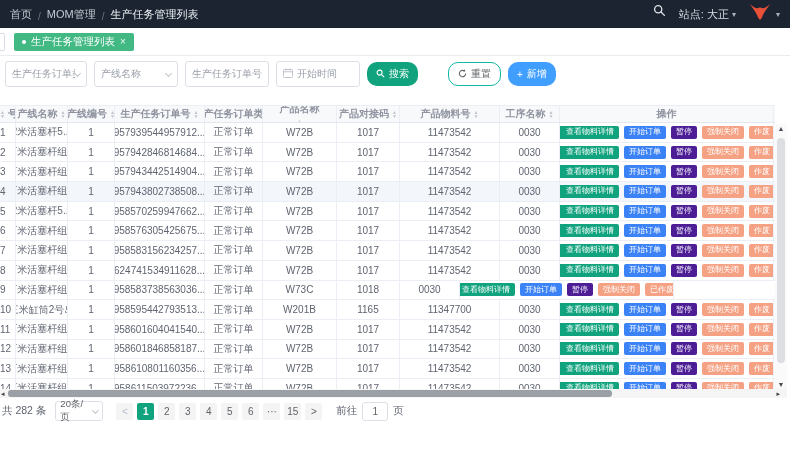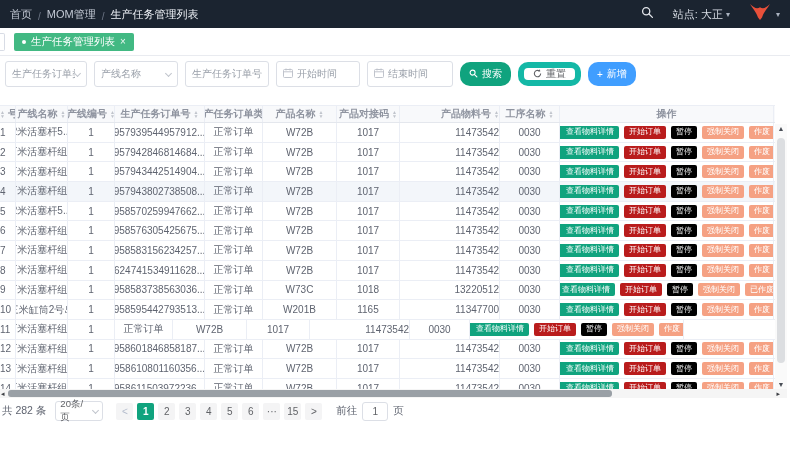--- a/index.html
+++ b/index.html
@@ -5,21 +5,21 @@
   * { margin:0; padding:0; box-sizing:border-box; }
   body { background:#fff; font-family:"Liberation Sans", sans-serif; }
   .app { position:relative; width:797px; height:449px; background:#fff; overflow:hidden; }
 
   
   .topbar { position:absolute; top:0; left:0; width:790px; height:28px; background:#1b2430;
             display:flex; align-items:center; justify-content:space-between; padding:0 10px; }
   .crumbs { display:flex; align-items:flex-end; gap:6px; font-size:11px; color:#c3c9d4; }
   .crumbs .sep { color:#6d7685; font-size:10px; }
   .crumbs .current { color:#eef1f6; }
-  .top-right { display:flex; align-items:center; gap:19px; }
+  .top-right { display:flex; gap:13px; }
   .site { color:#d8dde5; font-size:11px; display:flex; align-items:center; gap:3px; }
   .caret { font-size:8px; color:#aab2bf; }
   .logo-wrap { display:flex; align-items:center; gap:5px; }
 
   
   .tabbar { position:absolute; top:28px; left:0; width:790px; height:28px; background:#fff;
             border-bottom:1px solid #e9ebf0; display:flex; align-items:center; }
   .tab-sliver { width:5px; height:18px; border:1px solid #d8dce5; border-left:none;
                 border-radius:0 2px 2px 0; background:#fff; }
   .tab { margin-left:9px; height:18px; background:#42b983; color:#fff; font-size:10.5px;
@@ -31,46 +31,46 @@
   .filters { position:absolute; top:61px; left:5px; display:flex; align-items:center; gap:7px; }
   .ctrl { height:26px; background:#fff; border:1px solid #dcdfe6; border-radius:3px;
           display:flex; align-items:center; padding:0 6px; font-size:10px; color:#9aa0aa; position:relative; }
   .ctrl .ph { white-space:nowrap; overflow:hidden; }
   .chev { width:5px; height:5px; border-right:1px solid #c0c4cc; border-bottom:1px solid #c0c4cc;
           transform:rotate(45deg); margin-left:auto; margin-top:-2px; flex:none; }
   .w1{width:82px;} .w2{width:84px;} .w3{width:84px;} .w4{width:84px;} .w5{width:84px;} .w6{width:86px;}
   .btn { height:24px; border:none; border-radius:10px; font-size:10px; display:flex; align-items:center;
          gap:4px; padding:0 9px; cursor:pointer; font-family:inherit; }
   .btn.search { background:#10a37e; color:#fff; }
-  .btn.reset  { background:#fff; border:6px solid #14b8a6; color:#606266; }
+  .btn.reset  { background:#fff; border:1px solid #14b8a6; color:#606266;margin-left:23px; }
   .btn.add    { background:#409eff; color:#fff; }
   .cal { flex:none; margin-right:4px; }
 
   
   .tablewrap { position:absolute; top:105px; left:0; width:787px; height:293px; }
   .thead { display:flex; width:775px; height:18px; background:#f8f9fb;
            border-top:1px solid #ebeef5; border-bottom:1px solid #e4e7ed; }
   .th { display:flex; align-items:center; justify-content:center; gap:3px; font-size:10px;
         font-weight:700; color:#8f94a0; border-right:1px solid #ebeef5; overflow:hidden; white-space:nowrap; }
   .sort { display:flex; flex-direction:column; line-height:4px; }
   .sort span { font-size:5px; color:#c0c4cc; }
   .tbody { width:775px; height:266px; overflow:hidden; }
   .trow { display:flex; width:775px; height:19.7px; background:#fff; border-bottom:1px solid #ebeef5; }
   .trow.hl { background:#f3f6fa; }
   .td { display:flex; align-items:center; justify-content:center; font-size:10px; color:#5f6470;
         border-right:1px solid #ebeef5; overflow:hidden; white-space:nowrap; }
   .c0{width:16px; direction:rtl; justify-content:flex-end; padding-right:7px;}
-  .c1{width:52px;} .c2{width:47px;justify-content:center;} .c3{width:90px;} .c4{width:58px;} .c5{width:74px;}
-  .c6{width:63px;} .c7{width:100px;justify-content:flex-end;} .c8{width:60px;} .c9{width:214px;}
+  .c1{width:52px;} .c2{width:47px;justify-content:center;} .c3{width:90px;} .c4{width:58px;} .c5{width:74px;flex-direction:column;}
+  .c6{width:63px;} .c7{width:100px;} .c8{width:60px;} .c9{width:214px;}
   .ops { gap:5px; }
   .abtn { height:13px; border:none; border-radius:2px; color:#fff; font-size:8px; line-height:12px;
           padding:0 5px; cursor:pointer; font-family:inherit; white-space:nowrap; }
   .abtn.view  { background:#10a37e;padding-left:8px; }
-  .abtn.start { background:#b91c1c; }
-  .abtn.pause { background:#000000; }
+  .abtn.start { background:#3b82f6; }
+  .abtn.pause { background:#4c1d95; }
   .abtn.force { background:#f5a183; }
   .abtn.void  { background:#f5a183; }
 
   
   .vscroll { position:absolute; left:775px; top:19px; width:12px; height:265px; background:#fafafa; }
   .vscroll .arr { position:absolute; left:0; width:12px; text-align:center; font-size:7px; color:#4a4f57; }
   .vscroll .up { top:1px; } .vscroll .down { bottom:1px; }
   .vscroll .thumb { position:absolute; left:2px; top:14px; width:8px; height:225px;
                     background:#dcdee1; border-radius:4px; }
   .hscroll { position:absolute; left:0; top:284px; width:787px; height:9px; background:#f5f5f5; }
@@ -154,31 +154,20 @@
       <span class="cal">
         <svg width="10" height="10" viewBox="0 0 10 10">
             <rect x="0.5" y="1.5" width="9" height="8" rx="1" fill="none" stroke="#c0c4cc"></rect>
             <line x1="3" y1="0.5" x2="3" y2="2.5" stroke="#c0c4cc"></line>
             <line x1="7" y1="0.5" x2="7" y2="2.5" stroke="#c0c4cc"></line>
             <line x1="0.5" y1="3.8" x2="9.5" y2="3.8" stroke="#c0c4cc"></line>
           </svg>
       </span>
       <span class="ph">开始时间</span>
     </div>
-    <div class="ctrl w6">
-      <span class="cal">
-        <svg width="10" height="10" viewBox="0 0 10 10">
-            <rect x="0.5" y="1.5" width="9" height="8" rx="1" fill="none" stroke="#c0c4cc"></rect>
-            <line x1="3" y1="0.5" x2="3" y2="2.5" stroke="#c0c4cc"></line>
-            <line x1="7" y1="0.5" x2="7" y2="2.5" stroke="#c0c4cc"></line>
-            <line x1="0.5" y1="3.8" x2="9.5" y2="3.8" stroke="#c0c4cc"></line>
-          </svg>
-      </span>
-      <span class="ph">结束时间</span>
-    </div>
     <button class="btn search">
       <span><svg width="9" height="9" viewBox="0 0 13 13">
             <circle cx="5.2" cy="5.2" r="3.6" fill="none" stroke="#fff" stroke-width="1.6"></circle>
             <line x1="8" y1="8" x2="11.4" y2="11.4" stroke="#fff" stroke-width="1.6" stroke-linecap="round"></line>
           </svg></span>
       <span>搜索</span>
     </button>
     <button class="btn reset">
       <span><svg width="9" height="9" viewBox="0 0 10 10">
             <path d="M8.5 5 A3.5 3.5 0 1 1 7 2.2" fill="none" stroke="#606266" stroke-width="1.2"></path>
@@ -404,21 +393,20 @@
     </div>
   </div>
         <div class="trow">
     <div class="td c0">9</div>
     <div class="td c1">两米活塞杆组...</div>
     <div class="td c2">1</div>
     <div class="td c3">958583738563036...</div>
     <div class="td c4">正常订单</div>
     <div class="td c5">W73C</div>
     <div class="td c6">1018</div>
-    <div class="td c7">13220512</div>
     <div class="td c8">0030</div>
     <div class="td c9 ops">
       <button class="abtn view">查看物料详情</button>
       <button class="abtn start">开始订单</button>
       <button class="abtn pause">暂停</button>
       <button class="abtn force">强制关闭</button>
       <button class="abtn void">已作废</button>
     </div>
   </div>
         <div class="trow">
@@ -436,20 +424,21 @@
       <button class="abtn start">开始订单</button>
       <button class="abtn pause">暂停</button>
       <button class="abtn force">强制关闭</button>
       <button class="abtn void">作废</button>
     </div>
   </div>
         <div class="trow">
     <div class="td c0">11</div>
     <div class="td c1">两米活塞杆组...</div>
     <div class="td c2">1</div>
+    <div class="td c3">958601604041540...</div>
     <div class="td c4">正常订单</div>
     <div class="td c5">W72B</div>
     <div class="td c6">1017</div>
     <div class="td c7">11473542</div>
     <div class="td c8">0030</div>
     <div class="td c9 ops">
       <button class="abtn view">查看物料详情</button>
       <button class="abtn start">开始订单</button>
       <button class="abtn pause">暂停</button>
       <button class="abtn force">强制关闭</button>

